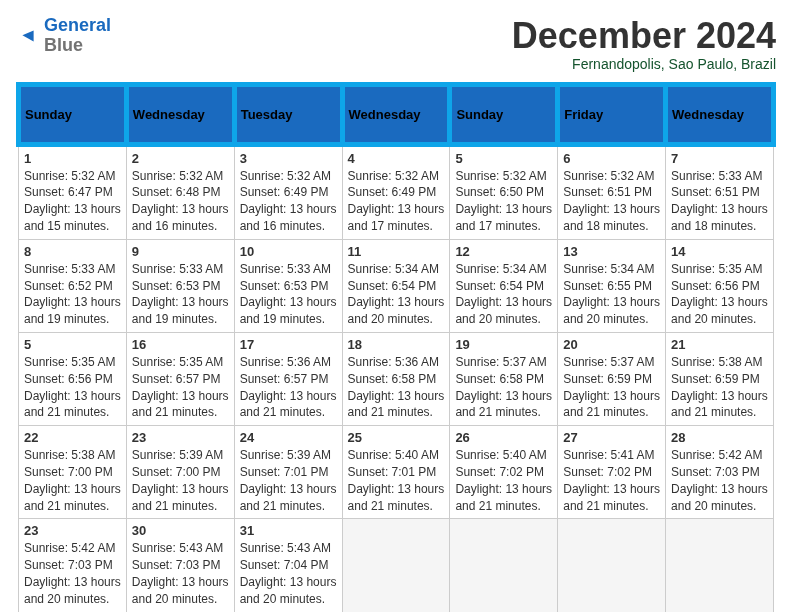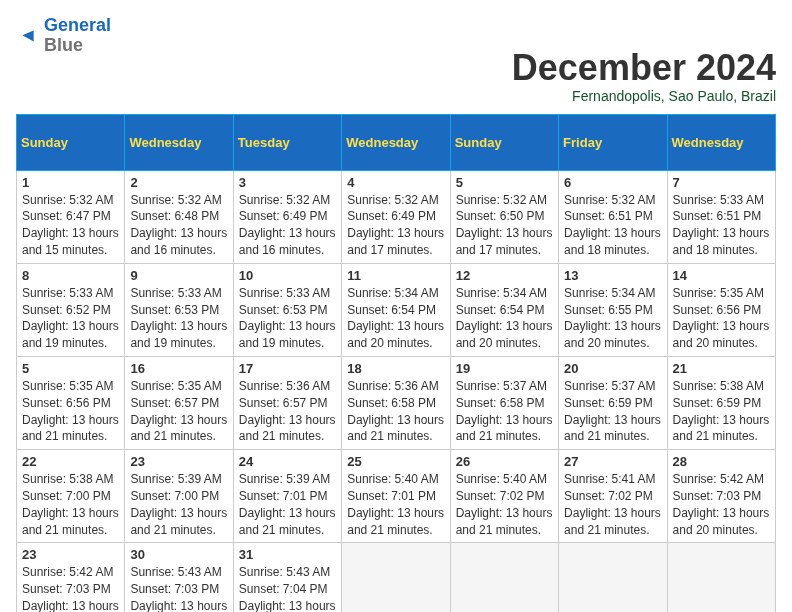--- a/index.html
+++ b/index.html
@@ -25,43 +25,43 @@
       font-size: 18px;
       font-weight: bold;
       color: #333;
       line-height: 1.1;
     }
     .logo-text span { color: #1a6abf; }
     .logo-arrow {
       width: 24px;
       height: 24px;
     }
-    .title-block { text-align: right; margin-top: 32px; }
+    .title-block { text-align: right; }
     .month-title {
       font-size: 36px;
       font-weight: bold;
       color: #333;
       line-height: 1.1;
     }
     .subtitle {
       font-size: 14px;
       color: #14532d;
     }
     table {
       width: 100%;
       border-collapse: collapse;
       table-layout: fixed;
     }
     th {
       background: #1a6abf;
-      color: #fde047;
+      color: #000000;
       font-size: 13px;
       padding: 20px 4px;
       text-align: left;
-      border: 1px solid #0ea5e9;
+      border: 5px solid #0ea5e9;
     }
     td {
       border: 1px solid #ccc;
       vertical-align: top;
       padding: 4px 5px;
       font-size: 10px;
       color: #333;
       height: 80px;
       background: #fff;
     }

